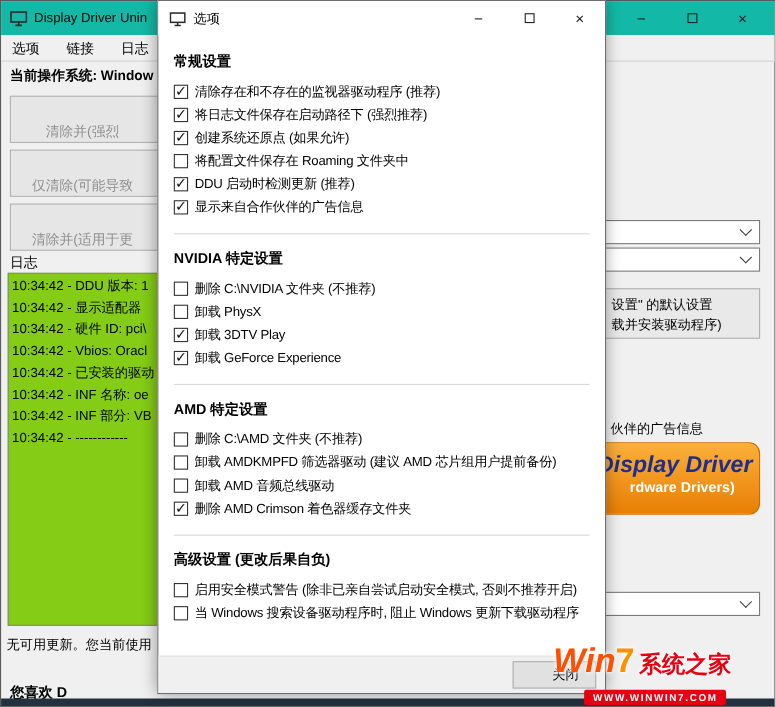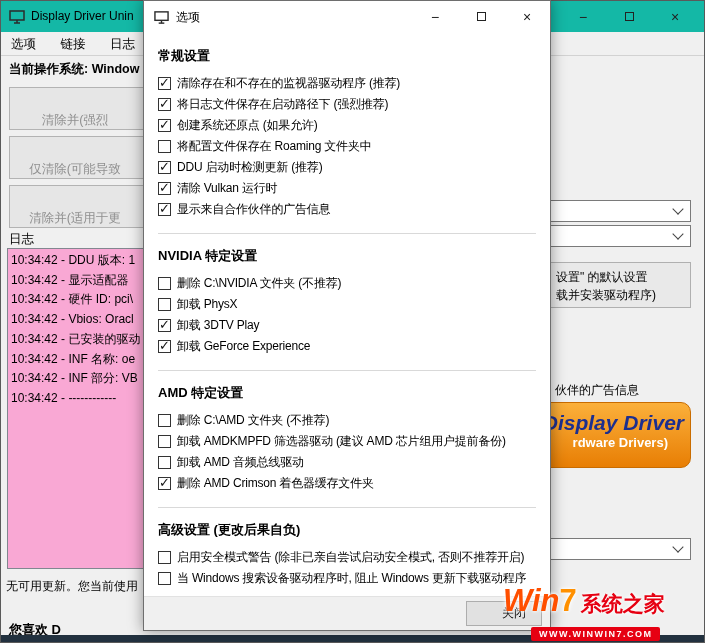--- a/index.html
+++ b/index.html
@@ -23,21 +23,21 @@
   .menu-item { display:inline-block; padding:4px 10px; font-size:12.5px; }
 
   #mw-os-label { position:absolute; left:8px; top:60px; font-size:12.5px; font-weight:bold; white-space:nowrap; }
 
   .action-btn { position:absolute; left:8px; width:135px; height:43px; background:#e6e6e6; border:1px solid #b3b3b3;
     color:#8f8f8f; font-size:12.5px; line-height:17px; display:flex; justify-content:center;
     align-items:flex-end; padding-right:3px; white-space:nowrap; overflow:hidden; }
   #action-btn-1 { top:86px; } #action-btn-2 { top:135px; } #action-btn-3 { top:184px; }
 
   #mw-log-label { position:absolute; left:8px; top:230px; font-size:12.5px; }
-  #mw-logbox { position:absolute; left:6px; top:247px; width:159px; height:321px; background:#f9a8d4;
+  #mw-logbox { position:absolute; left:6px; top:247px; width:159px; height:321px; background:#84cc16;
     border:1px solid #828790; overflow:hidden; padding:2px 0 0 3px; }
   .log-row { font-size:12px; line-height:19.7px; white-space:nowrap; }
 
   #mw-status { position:absolute; left:5px; top:577px; font-size:12px; white-space:nowrap; }
   #mw-bottom-text { position:absolute; left:8px; top:620px; font-size:13px; font-weight:bold; white-space:nowrap; }
   #mw-bottom-strip { position:absolute; left:0; right:0; bottom:0; height:7px; background:#22313f; z-index:6; }
 
   
   .combo { position:absolute; left:420px; width:270px; height:22px; background:#fff; border:1px solid #7a7a7a; }
   #combo-1 { top:199px; } #combo-2 { top:224px; } #combo-3 { top:537px; }
@@ -207,24 +207,20 @@
     <div class="cb-row">
       <span class="cb"></span>
       <span class="cb-label">将配置文件保存在 Roaming 文件夹中</span>
     </div>
     <div class="cb-row">
       <span class="cb checked"></span>
       <span class="cb-label">DDU 启动时检测更新 (推荐)</span>
     </div>
     <div class="cb-row">
       <span class="cb checked"></span>
-      <span class="cb-label">清除 Vulkan 运行时</span>
-    </div>
-    <div class="cb-row">
-      <span class="cb checked"></span>
       <span class="cb-label">显示来自合作伙伴的广告信息</span>
     </div>
 
     <div class="sep"></div>
 
     <div class="sec-header">NVIDIA 特定设置</div>
     <div class="cb-row">
       <span class="cb"></span>
       <span class="cb-label">删除 C:\NVIDIA 文件夹 (不推荐)</span>
     </div>

